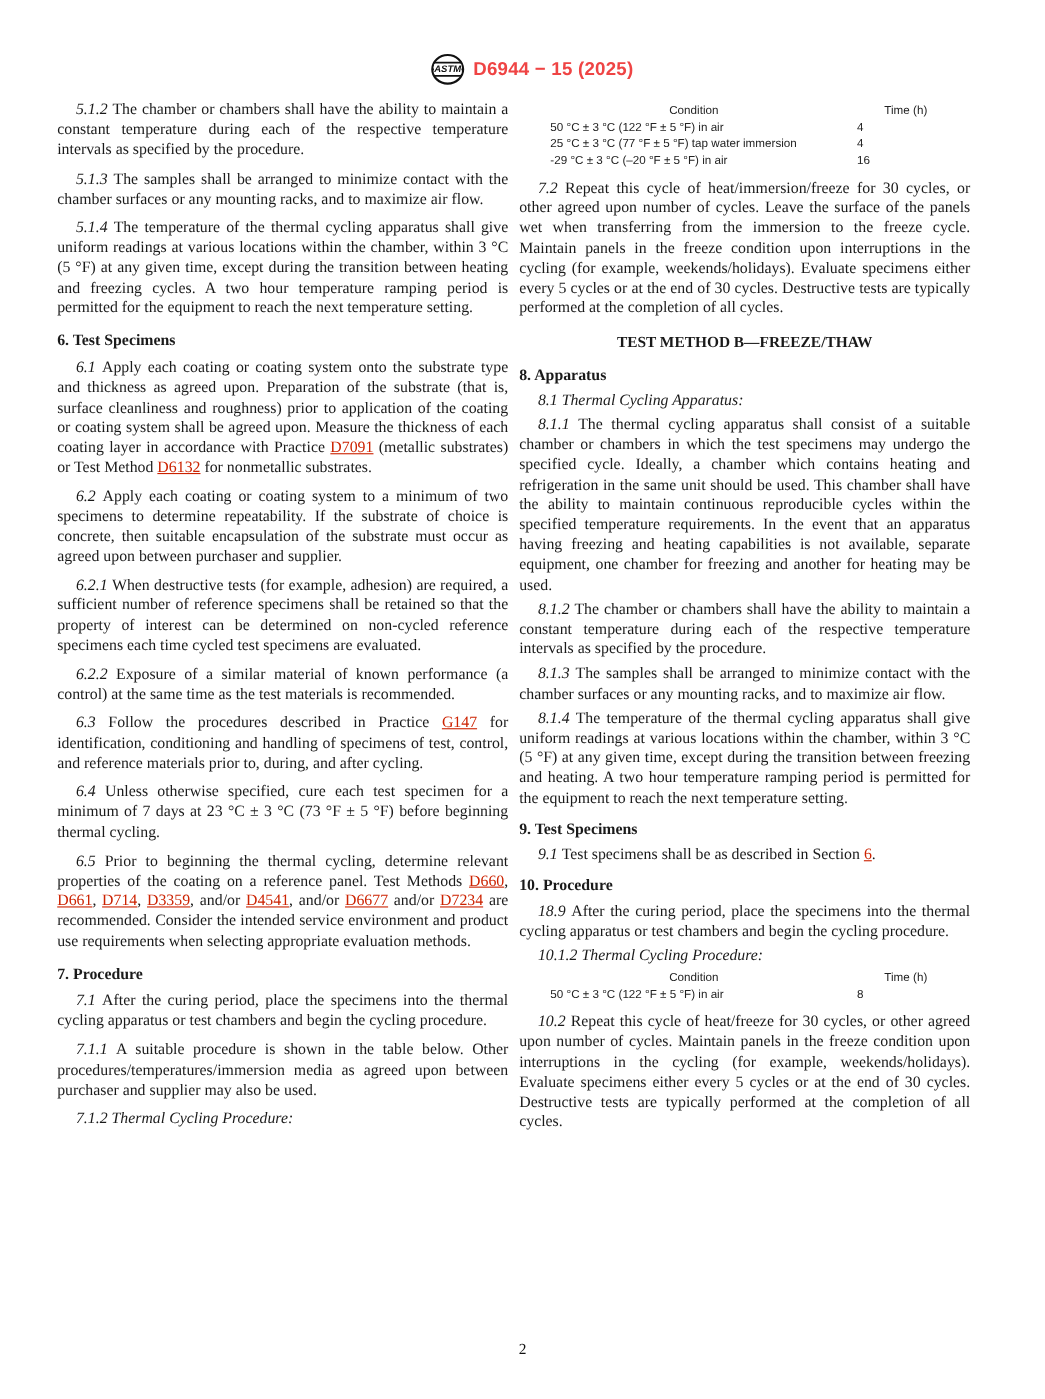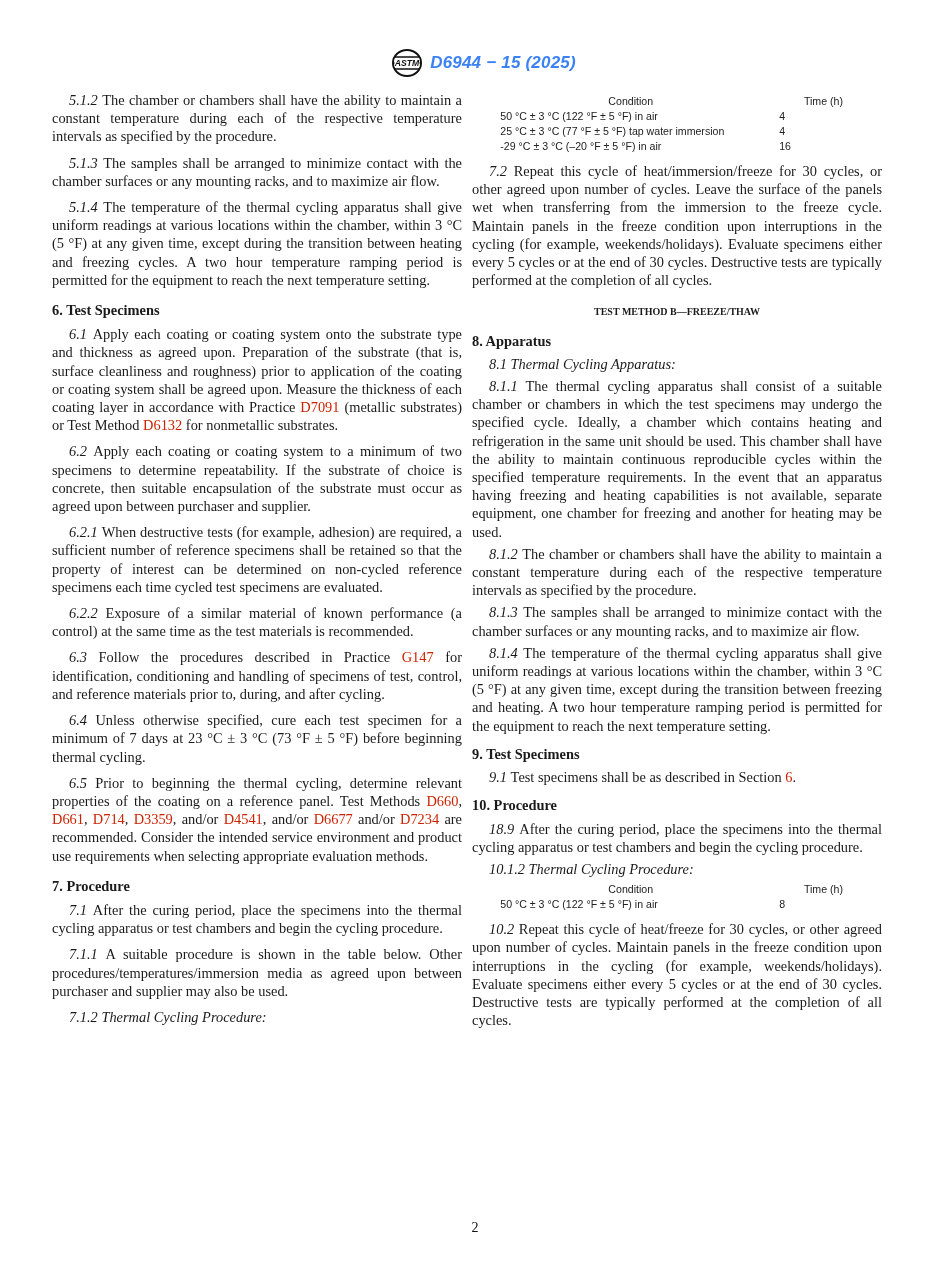--- a/index.html
+++ b/index.html
@@ -10,33 +10,33 @@
     position:relative; width:950px; height:1272px; margin:0 auto;
     background:#ffffff; color:var(--text-color);
     font-family:"Liberation Serif", serif; overflow:hidden;
   }
   .doc-header {
     position:absolute; top:48px; left:0; width:100%;
     display:flex; justify-content:center; align-items:center; gap:7px;
   }
   .doc-title {
     font-family:"Liberation Sans", sans-serif; font-weight:700;
-    font-size:17px; letter-spacing:0.2px; color:#3b82f6;font-style:italic;
+    font-size:17px; letter-spacing:0.2px; color:#ef4444;
   }
   .columns { position:absolute; top:91px; left:52px; width:846px; display:flex; gap:10px; }
   .col { width:410px; }
   .para {
     margin:0 0 8px 0; text-indent:17px; text-align:justify;
     font-size:14.4px; line-height:18.2px; hyphens:auto;
   }
   .col-right .para { margin-bottom:4px; }
   .sec-heading { font-size:14.4px; line-height:18.2px; font-weight:700; margin:12px 0 6px 0; }
   .col-right .sec-heading { margin:10px 0 5px 0; }
-  .center-heading { text-align:center; font-weight:700; font-size:10px; line-height:18.2px; margin:14px 0 8px 0; }
-  .ref-link { color:var(--link-color); cursor:pointer; }
+  .center-heading { text-align:center; font-weight:700; font-size:14px; line-height:18.2px; margin:14px 0 8px 0; }
+  .ref-link { color:var(--link-color); cursor:pointer;text-decoration:underline; }
   .italic { font-style:italic; }
   .proc-table {
     width:94%; margin:3px auto 8px auto; border-collapse:collapse;
     font-family:"Liberation Sans", sans-serif; font-size:10.6px; line-height:13px; color:#222;
   }
   .proc-table th { font-weight:400; text-align:center; padding:1px 2px; }
   .proc-table td { padding:1px 2px; }
   .proc-table td.cond { text-align:left; padding-left:16px; }
   .proc-table th.time-h, .proc-table td.time { width:24%; }
   .doc-footer { position:absolute; bottom:36px; left:0; width:100%; text-align:center; font-size:14px; color:#111; }

